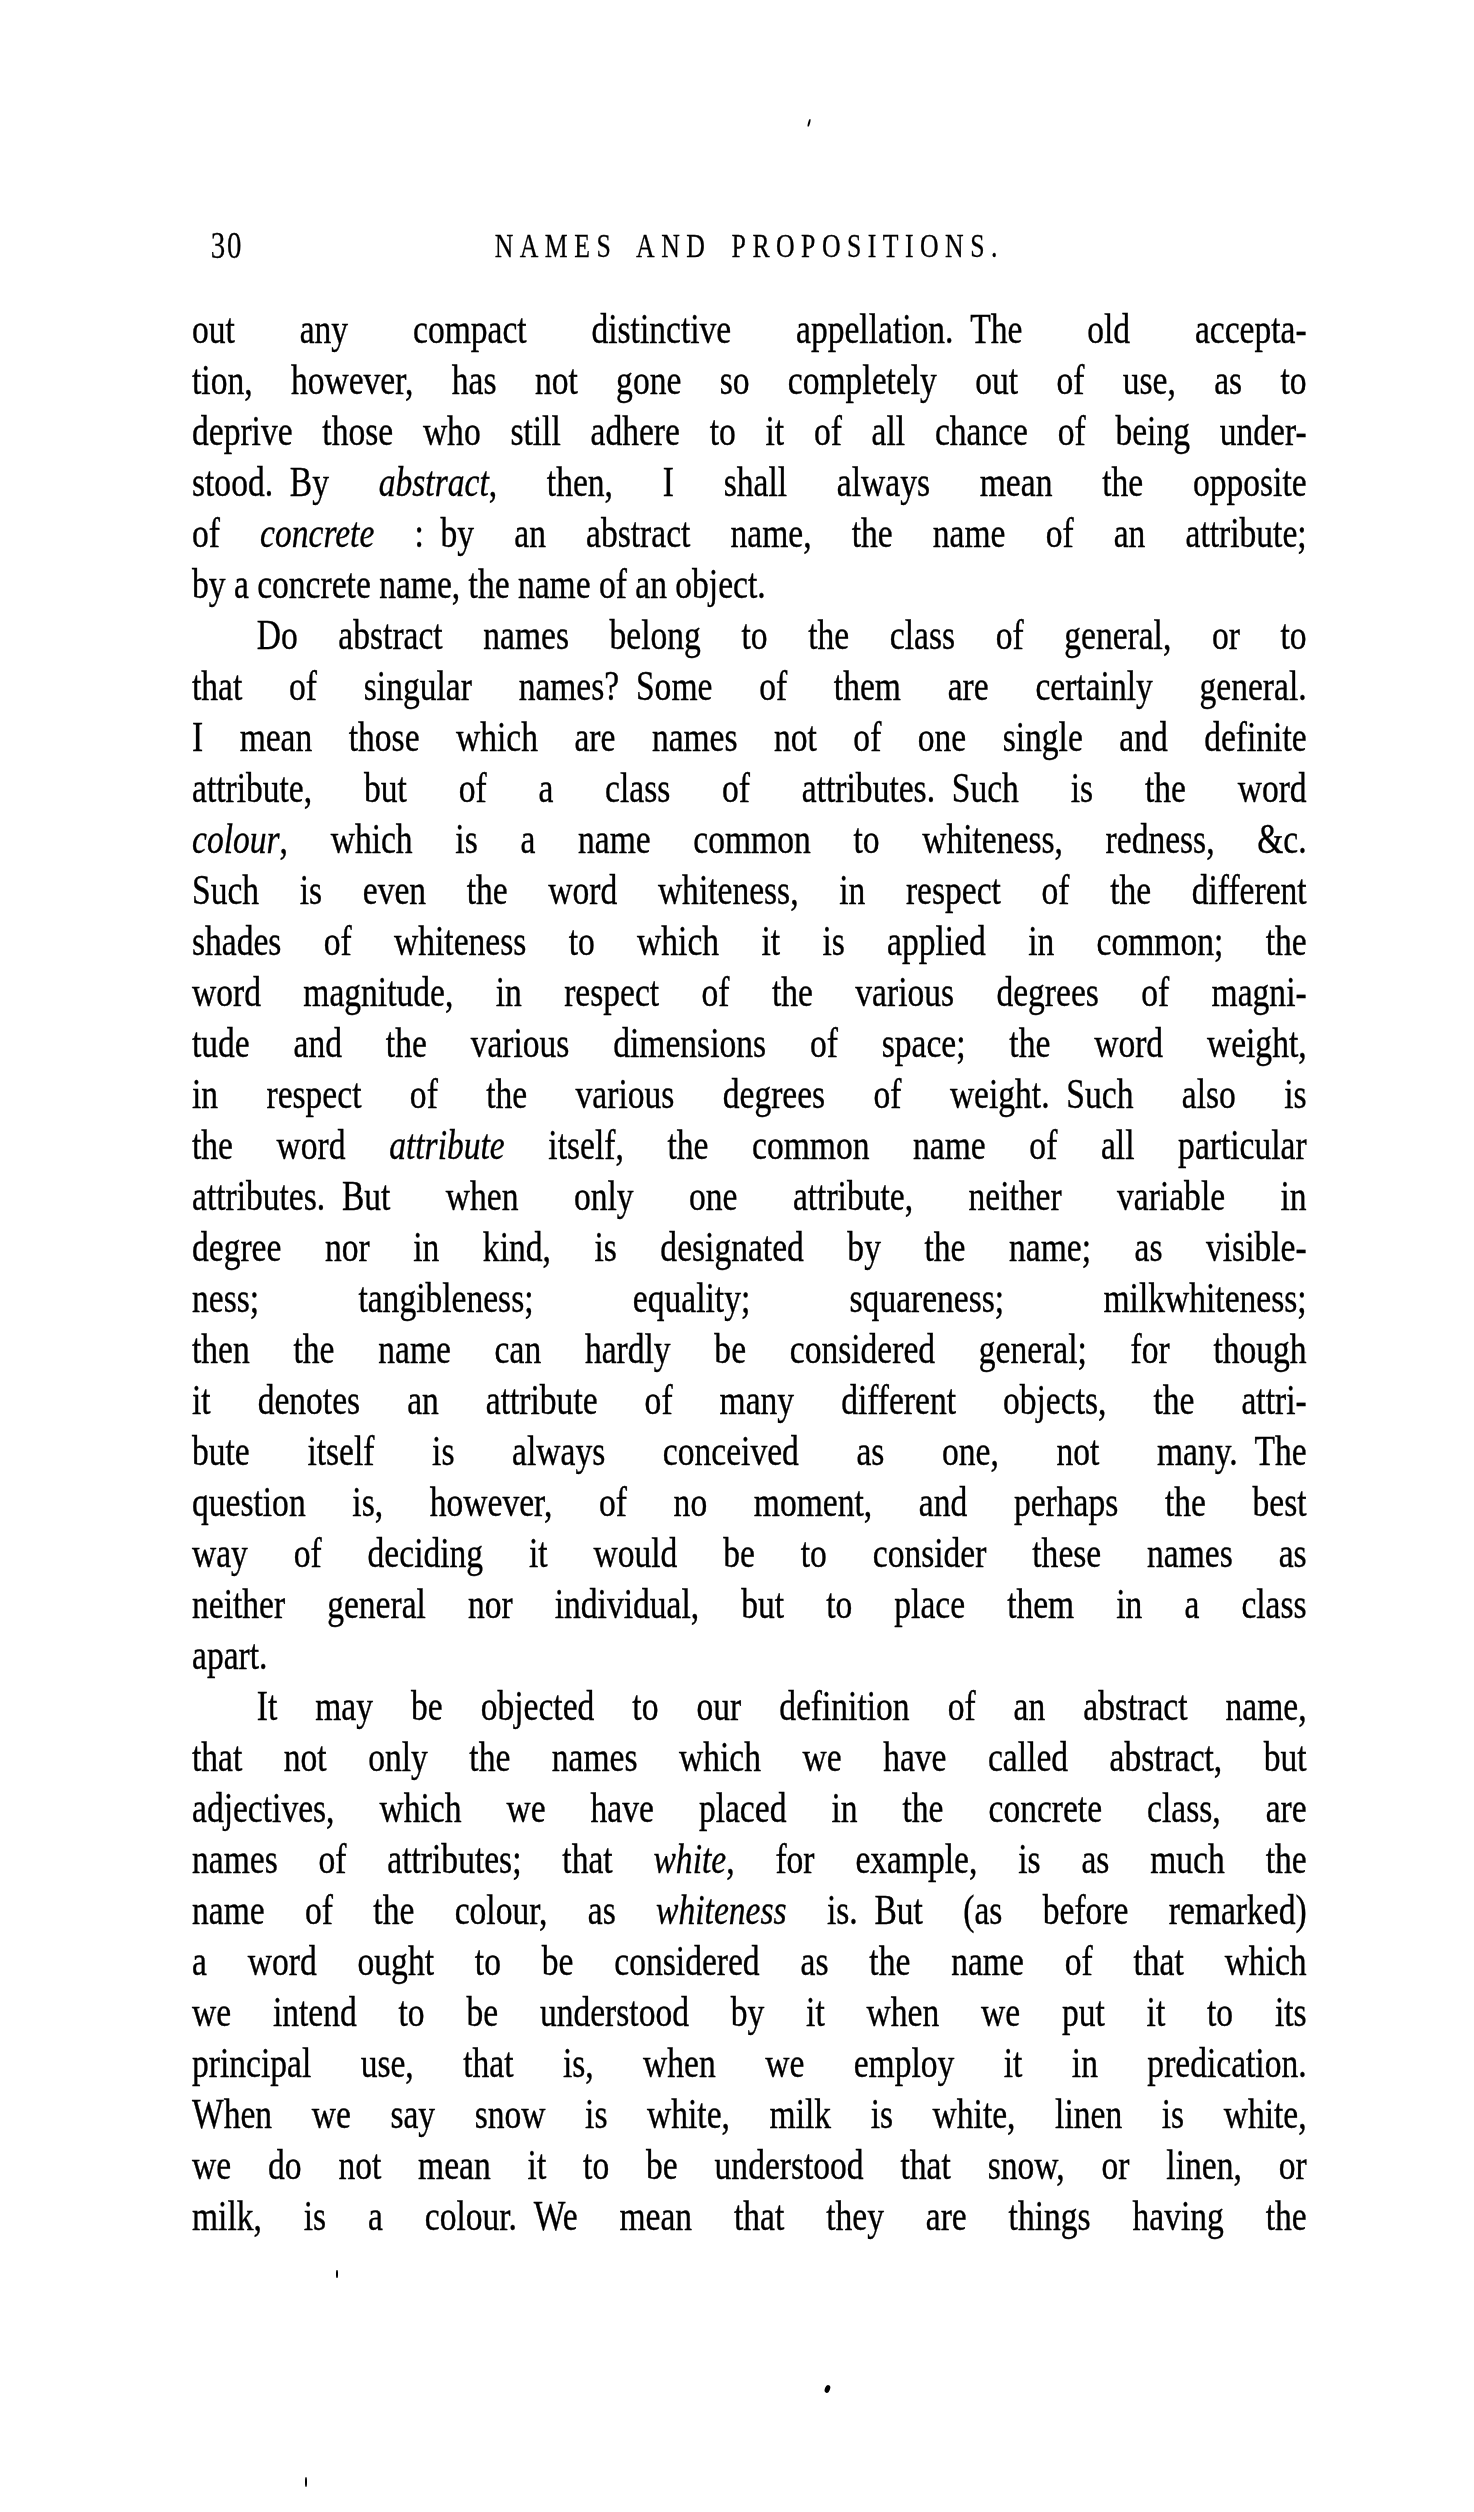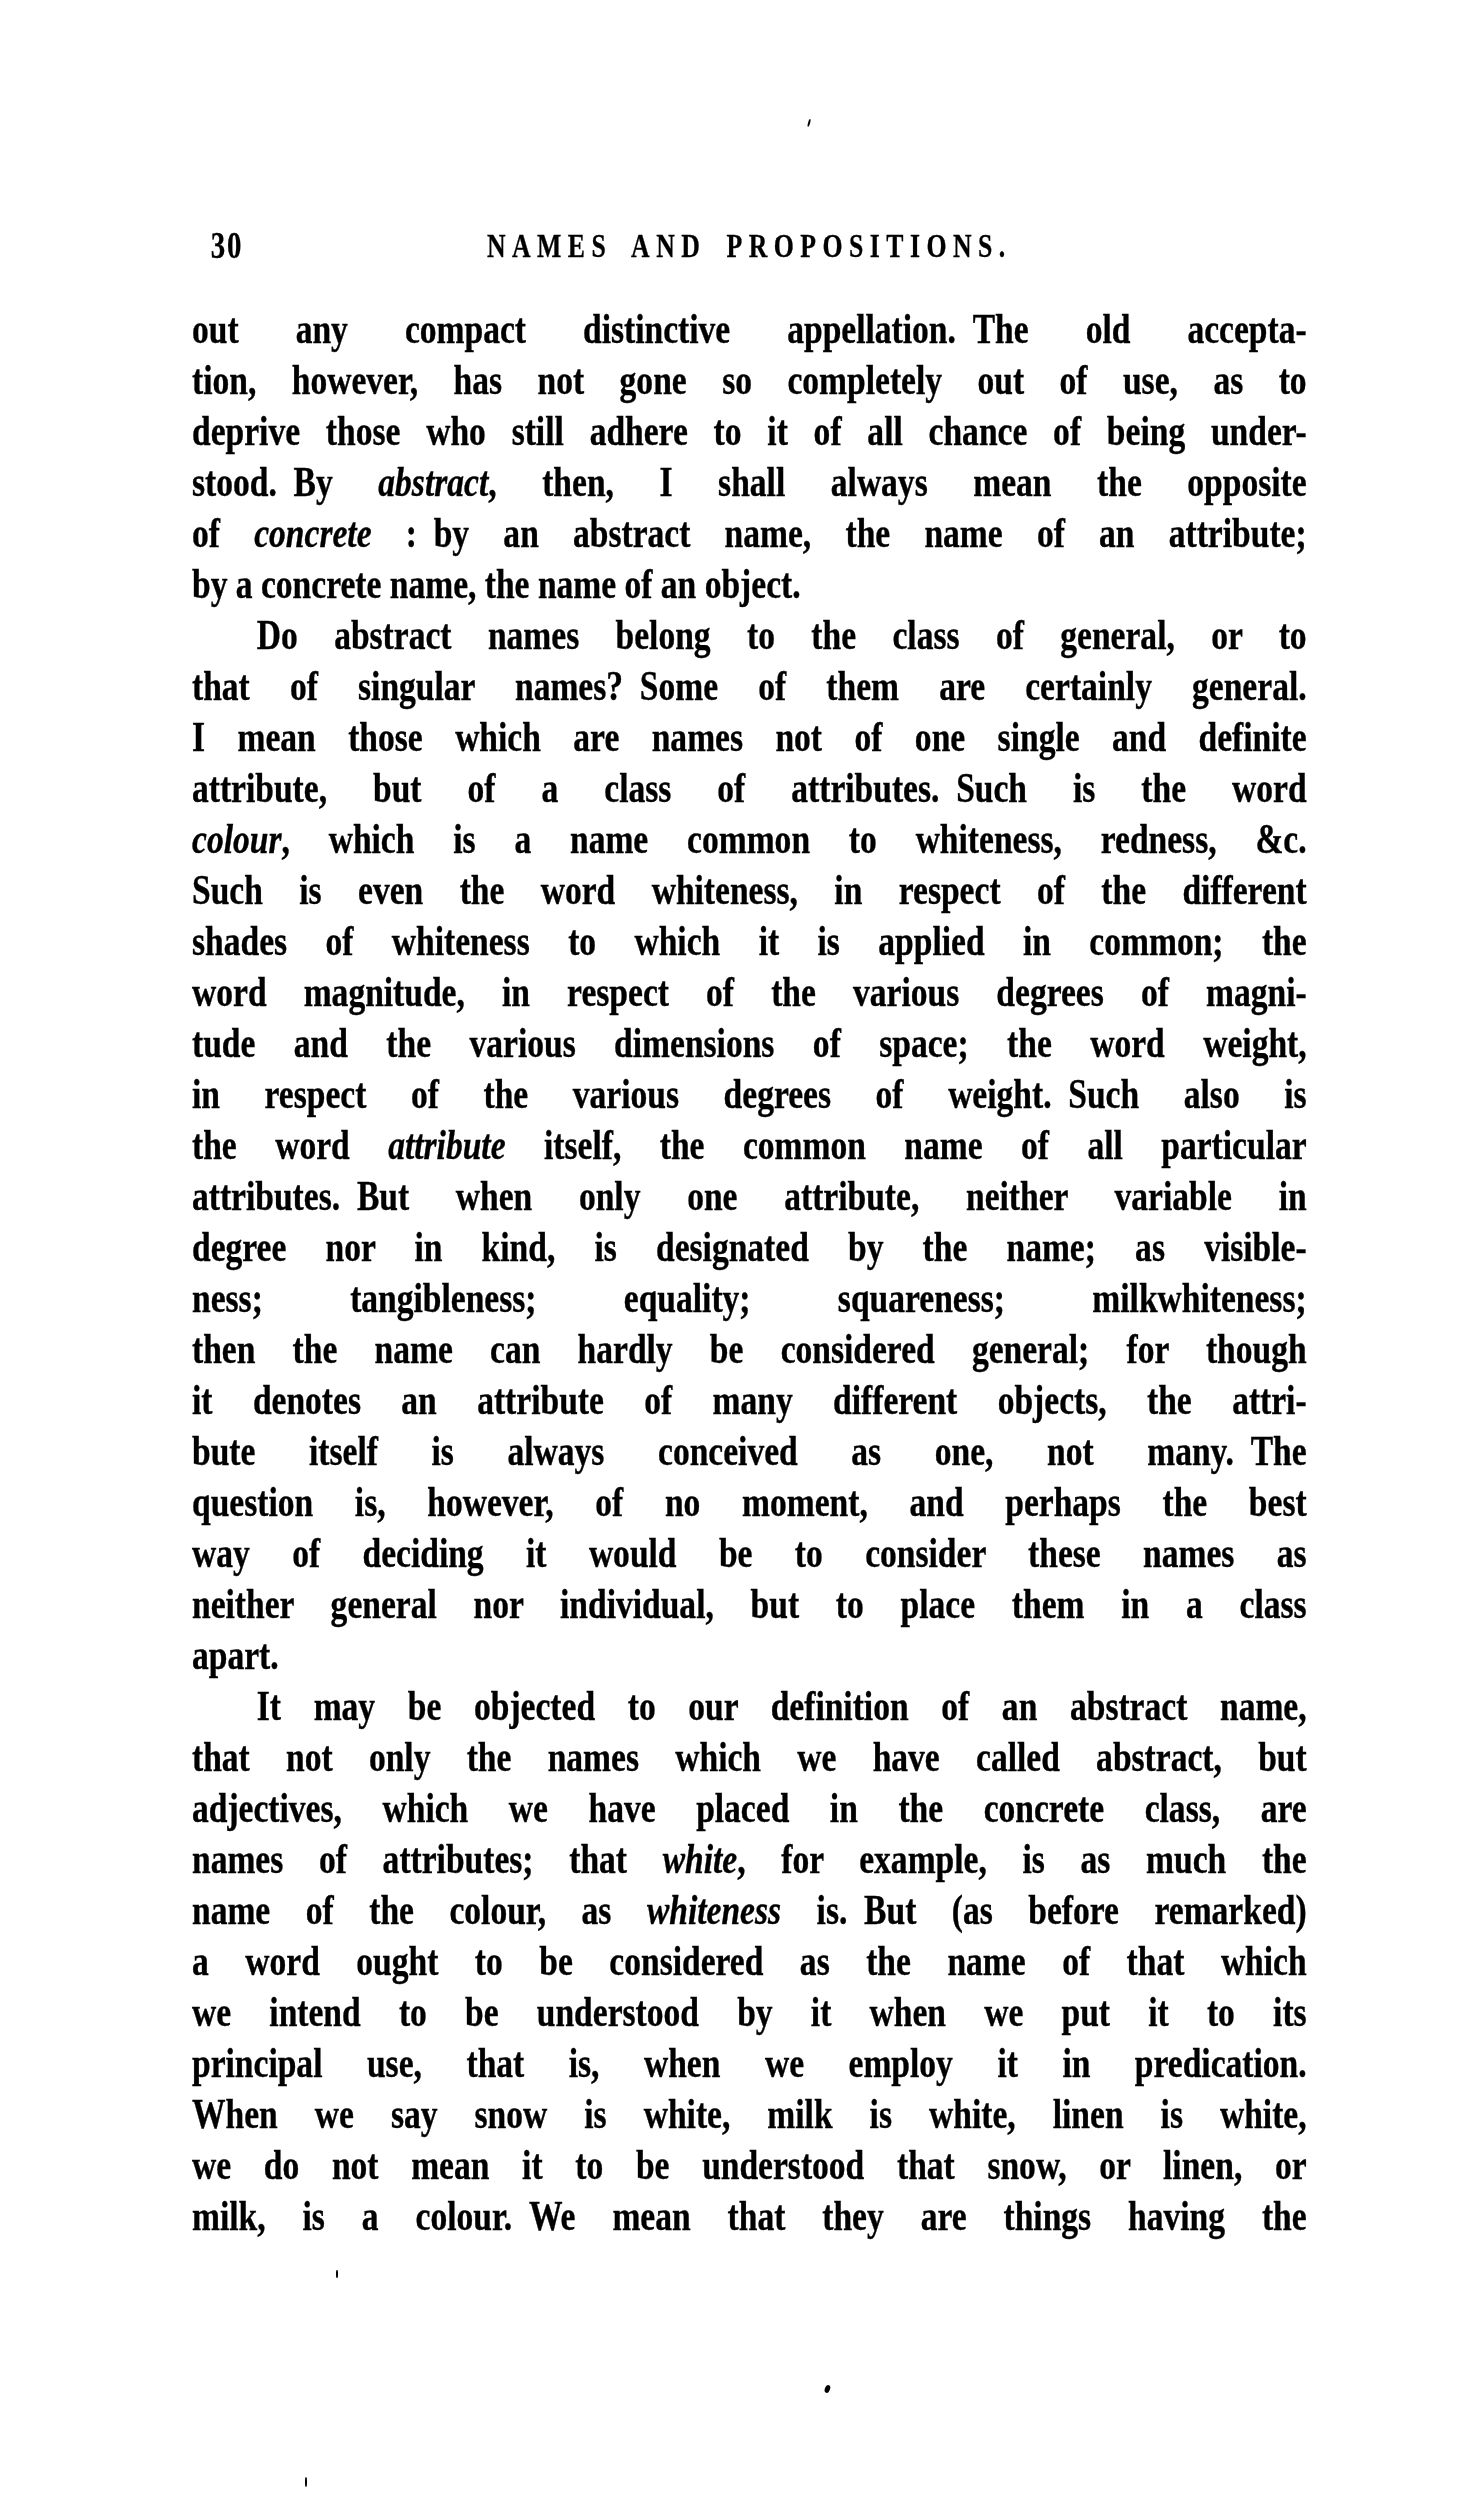--- a/index.html
+++ b/index.html
@@ -8,21 +8,20 @@
     background: #ffffff;
     font-family: "Liberation Serif", serif;
     color: #000000;
     position: relative;
     overflow: hidden;
   }
   .page {
     position: absolute; left: 0; top: 0;
     width: 1475px; height: 2512px;
     background: #ffffff;
-    font-weight: bold;
   }
   
   .scale-col {
     position: absolute;
     left: 192px;
     width: 1429px;
     transform: scaleX(0.78);
     transform-origin: 0 0;
   }
   .header-row {

